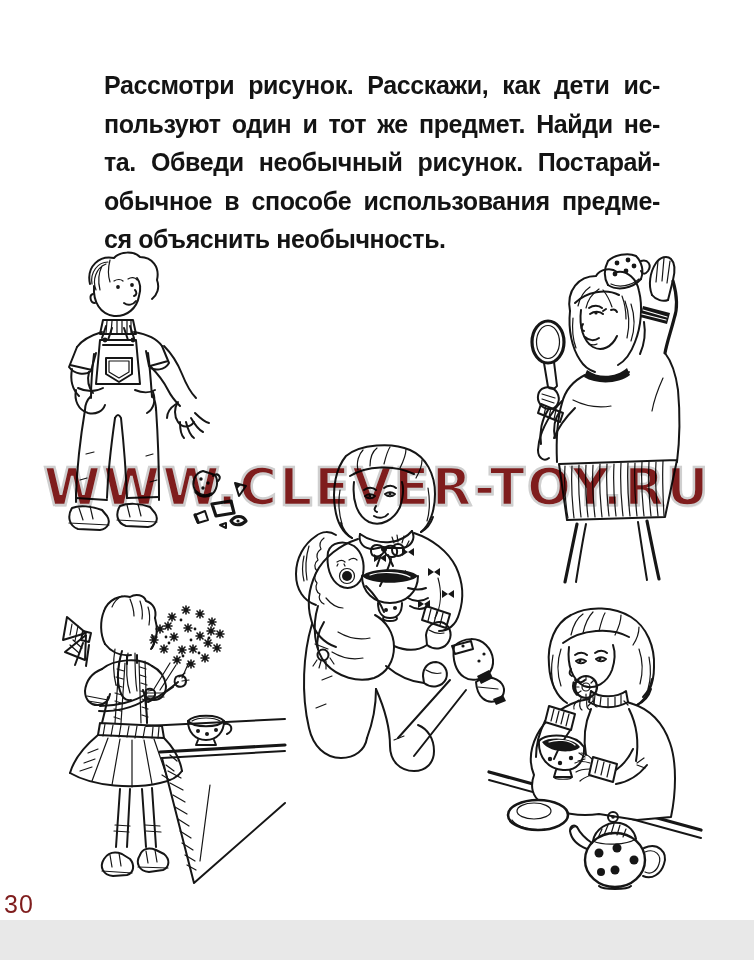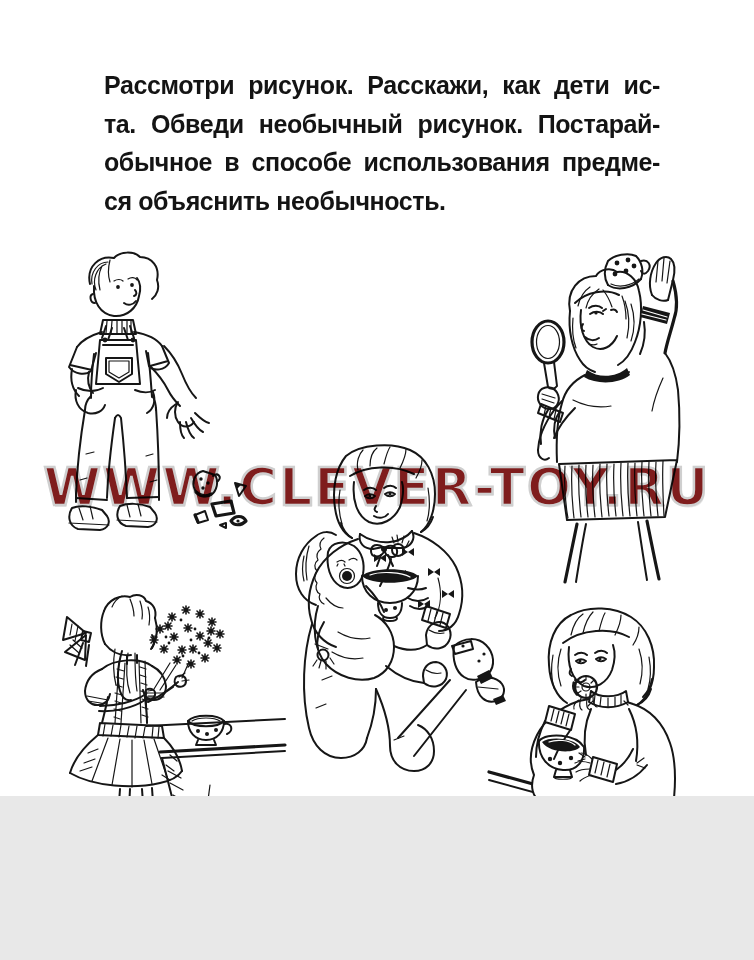--- a/index.html
+++ b/index.html
@@ -1,17 +1,17 @@
 <!DOCTYPE html>
 <html><head>
 <meta charset="utf-8">
 <style>
   html,body { margin:0; padding:0; background:#e8e8e8; }
   #page {
-    position:relative; width:754px; height:796px; margin:0 auto;
+    position:relative; width:754px; height:920px; margin:0 auto;
     background:#ffffff; overflow:hidden;
     font-family:"Liberation Sans", sans-serif;
   }
   
   .instruction {
     position:absolute; left:104px; top:66px; width:556px;
     font-size:25px; font-weight:700; line-height:38.6px;
     letter-spacing:-0.4px; color:#141414;
   }
   .instruction .jl { text-align:justify; text-align-last:justify; }
@@ -42,20 +42,21 @@
     font-size:25px; font-weight:500; color:#7f1d1d; letter-spacing:1px;
   }
 </style>
 </head>
 <body>
 
 <div id="page">
 
   <div class="instruction">
     <div class="jl">Рассмотри рисунок. Расскажи, как дети ис-</div>
+    <div class="jl">пользуют один и тот же предмет. Найди не-</div>
     <div class="jl">та. Обведи необычный рисунок. Постарай-</div>
     <div class="jl">обычное в способе использования предме-</div>
     <div>ся объяснить необычность.</div>
   </div>
 
   <div class="fig" style="left:60px; top:250px;" role="img" aria-label="Мальчик стоит над разбитой чашкой, осколки на полу">
   <svg width="200" height="295" viewBox="0 0 200 295">
     <g class="s">
       <path d="M30,34 C26,16 40,5 54,8 C60,1 74,1 80,7 C92,7 100,17 97,30 C100,38 97,45 92,49"></path>
       <path d="M34,36 C33,52 40,64 54,66 C67,67 77,58 79,46 C81,39 80,32 77,28"></path>

